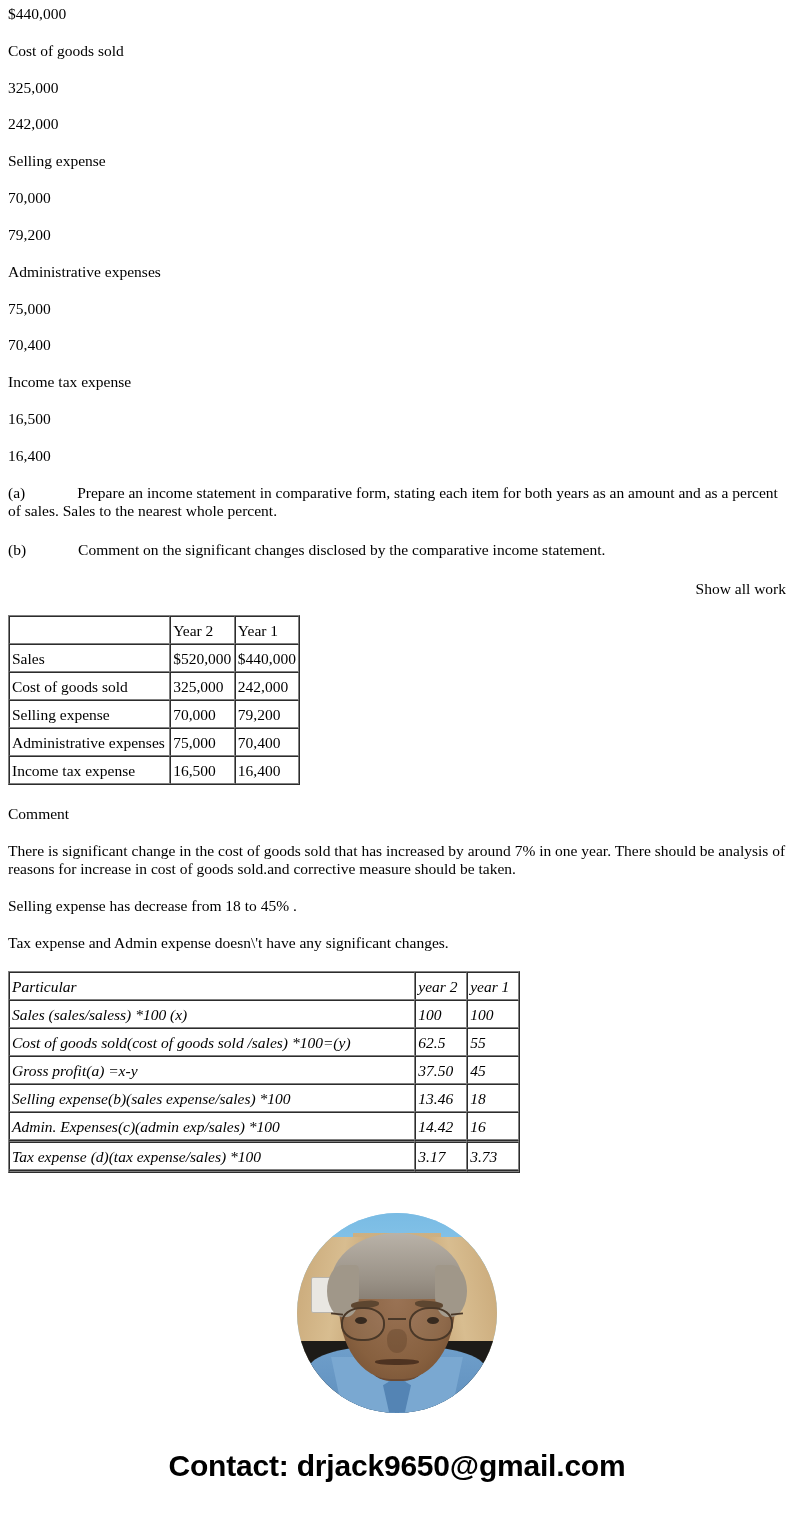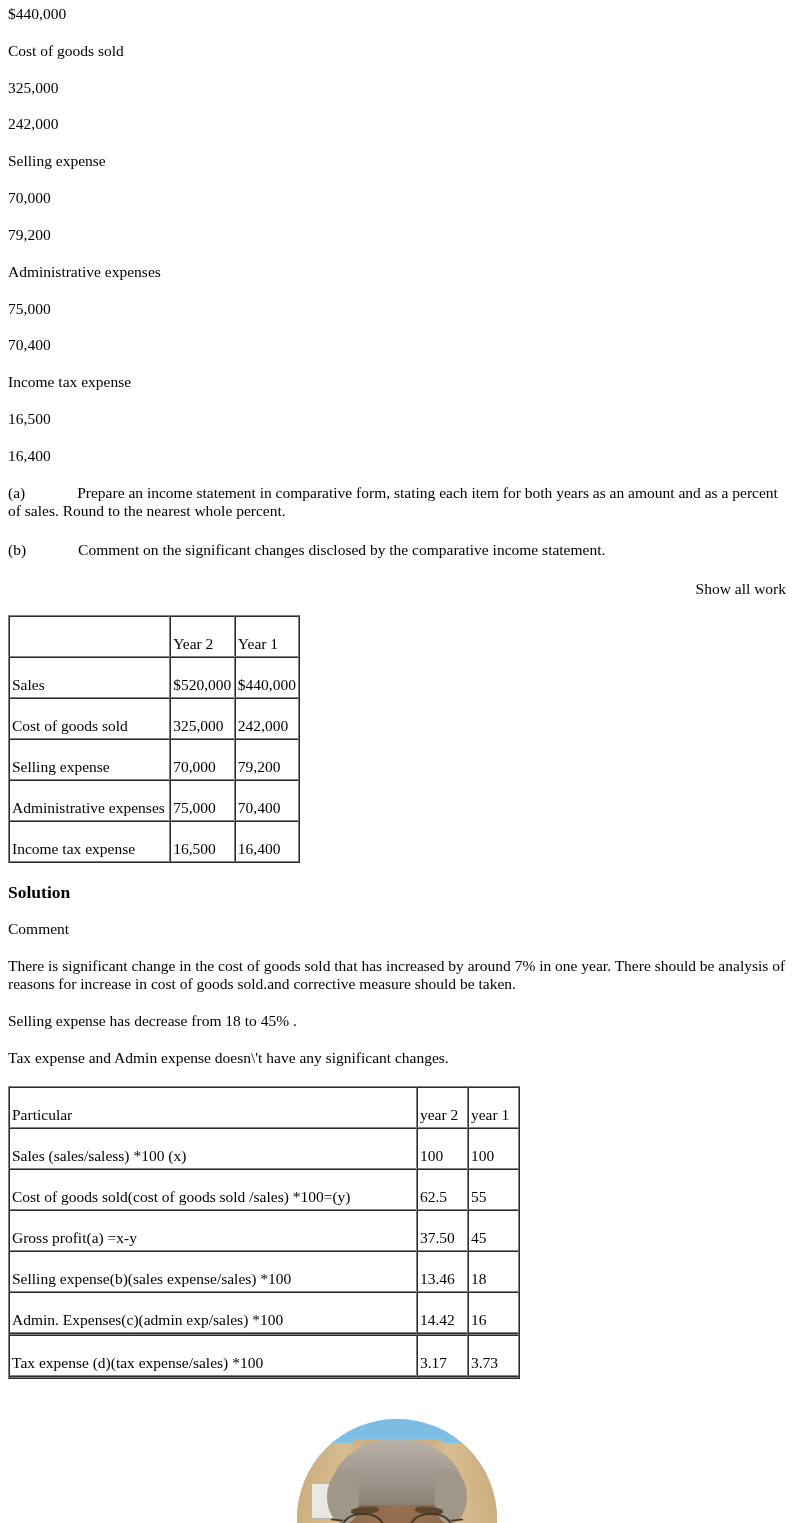--- a/index.html
+++ b/index.html
@@ -59,34 +59,34 @@
     border-collapse: separate;
     border-spacing: 0;
     border: 1px outset #808080;
     background: #ffffff;
     font-family: "Liberation Serif", "DejaVu Serif", serif;
     font-size: 15.5px;
     margin: 0;
   }
   table.legacy td {
     border: 1px inset #808080;
-    padding: 17px 2px 1px 2px;
+    padding: 4px 2px 1px 2px;
     vertical-align: top;
     line-height: 1.35;
     white-space: nowrap;
   }
 
   
   #stmt-table { width: 292px; margin-bottom: 20px; }
   #stmt-table td.c-label { width: 160px; }
   #stmt-table td.c-y2 { width: 60px; }
   #stmt-table td.c-y1 { width: 58px; }
 
   
-  #pct-table { width: 512px; margin-bottom: 0; }
+  #pct-table { width: 512px; margin-bottom: 0; font-style: italic; }
   #pct-table td.p-label { width: 348px; }
   #pct-table td.p-y2 { width: 36px; }
   #pct-table td.p-y1 { width: 38px; }
   #pct-table tr.sep-row td {
     padding: 0;
     height: 0;
     line-height: 0;
     font-size: 0;
   }
 
@@ -249,21 +249,21 @@
     <p class="para">70,000</p>
     <p class="para">79,200</p>
     <p class="para">Administrative expenses</p>
     <p class="para">75,000</p>
     <p class="para">70,400</p>
     <p class="para">Income tax expense</p>
     <p class="para">16,500</p>
     <p class="para">16,400</p>
   </div>
 
-  <p class="prompt"><span>(a)</span><span class="tabgap"></span><span>Prepare an income statement in comparative form, stating each item for both years as an amount and as a percent of sales. Round to the nearest whole percent.</span></p>
+  <p class="prompt"><span>(a)</span><span class="tabgap"></span><span>Prepare an income statement in comparative form, stating each item for both years as an amount and as a percent of sales. Sales to the nearest whole percent.</span></p>
 
   <p class="prompt"><span>(b)</span><span class="tabgap"></span><span>Comment on the significant changes disclosed by the comparative income statement.</span></p>
 
   <p class="showall">Show all work</p>
 
   <table class="legacy" id="stmt-table">
     <tbody>
       <tr>
         <td class="c-label"></td>
         <td class="c-y2">Year 2</td>
@@ -290,21 +290,20 @@
         <td class="c-y1">70,400</td>
       </tr>
       <tr>
         <td class="c-label">Income tax expense</td>
         <td class="c-y2">16,500</td>
         <td class="c-y1">16,400</td>
       </tr>
     </tbody>
   </table>
 
-  <h3 class="solution">Solution</h3>
 
   <p class="comment-h">Comment</p>
 
   <p class="body-txt">There is significant change in the cost of goods sold that has increased by around 7% in one year. There should be analysis of reasons for increase in cost of goods sold.and corrective measure should be taken.</p>
   <p class="body-txt">Selling expense has decrease from 18 to 45% .</p>
   <p class="body-txt">Tax expense and Admin expense doesn\'t have any significant changes.</p>
 
   <table class="legacy" id="pct-table">
     <tbody>
       <tr>

